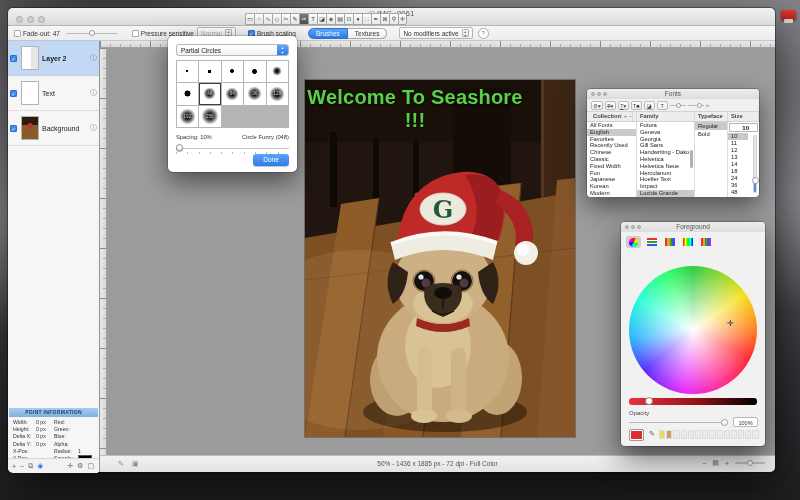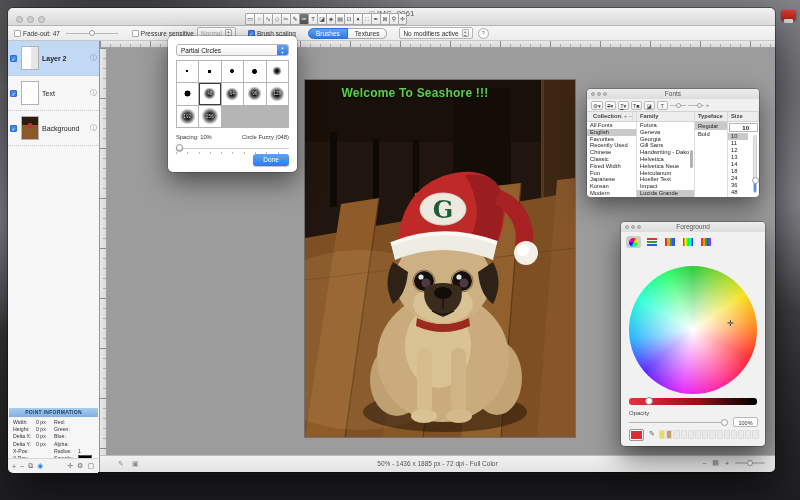--- a/index.html
+++ b/index.html
@@ -60,21 +60,21 @@
       linear-gradient(#e9e9e9,#d9d9d9);
     border-bottom:1px solid #a2a2a2;box-sizing:border-box}
   .rulerv{left:92px;top:40px;width:7px;height:407px;
     background:
       repeating-linear-gradient(180deg,#8a8a8a 0 1px,rgba(0,0,0,0) 1px 50px) 100% 0/6px 100% no-repeat,
       repeating-linear-gradient(180deg,#ababab 0 1px,rgba(0,0,0,0) 1px 10px) 100% 0/3px 100% no-repeat,
       linear-gradient(90deg,#e9e9e9,#d9d9d9);
     border-right:1px solid #a2a2a2;box-sizing:border-box}
   .canvas{left:99px;top:40px;width:668px;height:407px;background:#9c9c9c}
   .photo{left:297px;top:72px;width:270px;height:357px;box-shadow:0 0 0 1px rgba(60,60,60,.45)}
-  .caption{left:297px;top:78px;width:220px;text-align:center;font-size:12px;font-weight:bold;
+  .caption{left:297px;top:78px;width:220px;text-align:center;font-size:20px;font-weight:bold;
     letter-spacing:.2px;text-shadow:0 1px 2px rgba(0,0,0,.85);z-index:3}
   
   .statusbar{left:92px;top:447px;width:675px;height:17px;background:linear-gradient(#f1f1f1,#e3e3e3);
     border-top:1px solid #bcbcbc;box-sizing:border-box;border-radius:0 0 5px 0;font-size:6.5px;color:#555}
   .statustext{left:0;right:0;top:4px;text-align:center}
   .zctl{right:10px;top:3px;display:flex;align-items:center;gap:6px;font-size:7px;color:#666}
   .zslider{width:30px;height:2px;background:#c2c2c2;border-radius:1px;position:relative}
   
   .bpop{left:168px;top:36px;width:129px;height:136px;background:#fff;border-radius:5px;
     box-shadow:0 10px 26px rgba(0,0,0,.5),0 0 0 1px rgba(0,0,0,.18)}

